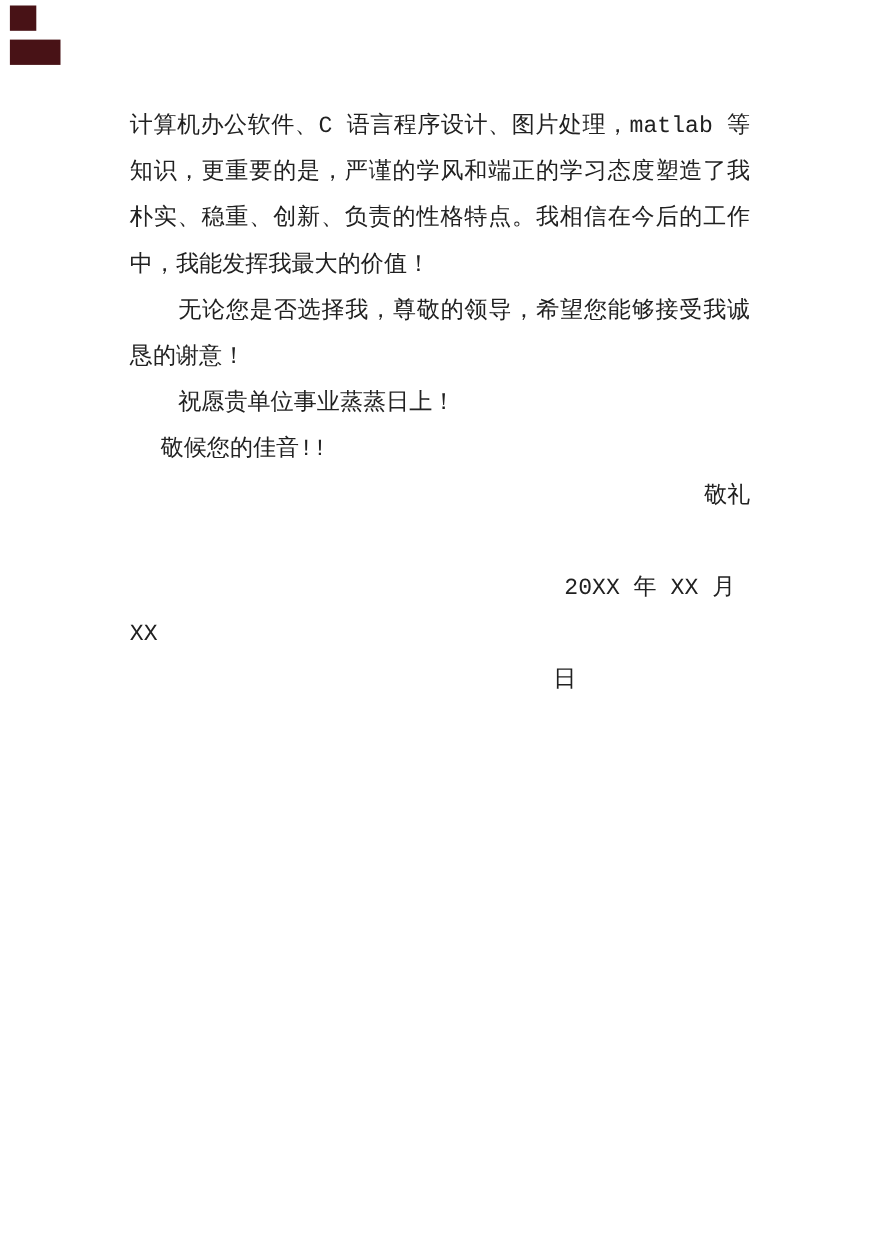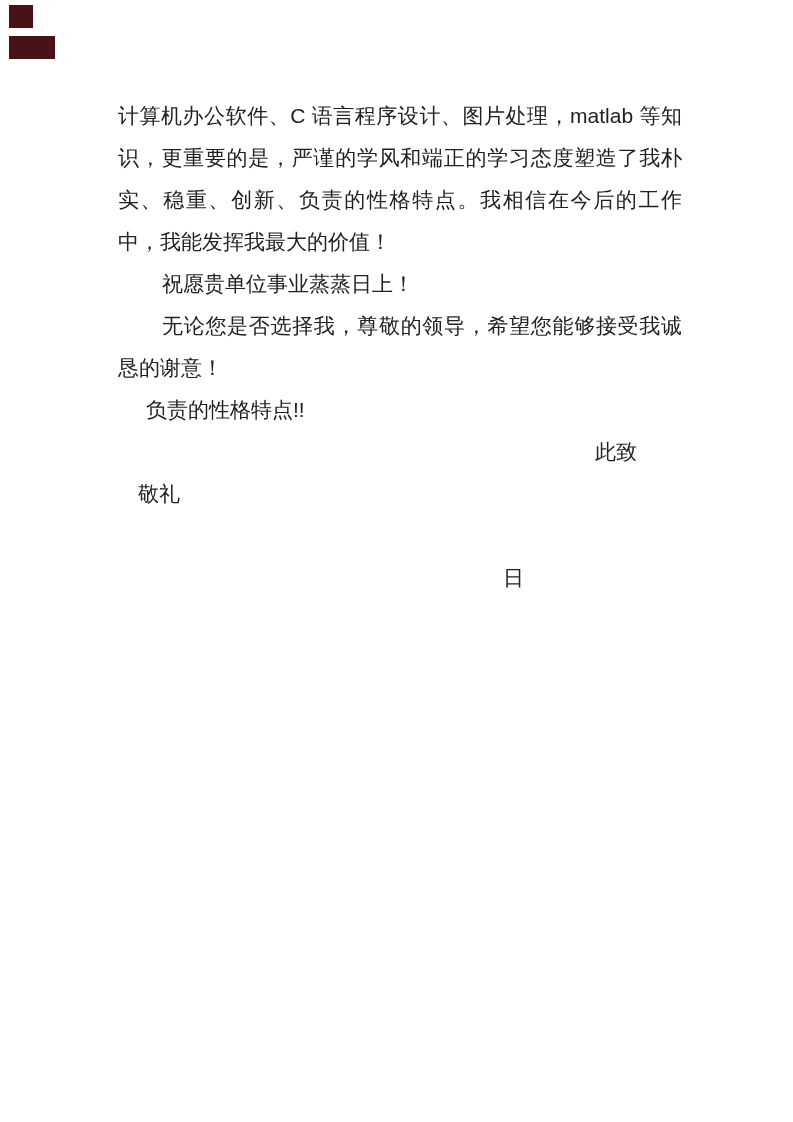--- a/index.html
+++ b/index.html
@@ -2,21 +2,21 @@
 <html><head>
 <meta charset="utf-8">
 <style>
   html, body { margin: 0; padding: 0; }
   .page {
     position: relative;
     width: 793px;
     height: 1096px;
     background: #ffffff;
     overflow: hidden;
-    font-family: Liberation Sans, sans-serif;
+    font-family: Liberation Mono, monospace;
   }
   .corner-mark {
     position: absolute;
     background: #481216;
   }
   .corner-mark.small { left: 9px;  top: 5px;  width: 24px; height: 23px; }
   .corner-mark.large { left: 9px;  top: 36px; width: 46px; height: 23px; }
   .letter-body {
     position: absolute;
     left: 118px;
@@ -28,40 +28,40 @@
     text-align: justify;
     text-justify: inter-ideograph;
   }
   .letter-body p { margin: 0; padding: 0; }
   .para-flush   { text-indent: 0; }
   .indent-1     { text-indent: 25px; }
   .indent-1b    { text-indent: 22px; }
   .indent-1c    { text-indent: 28px; }
   .indent-2     { text-indent: 44px; }
   .closing-salute  { margin-top: 42px; text-indent: 477px; text-align: left; }
-  .closing-regards { text-indent: 20px; text-align: left; }
+  .closing-regards { text-indent: 20px; text-align: right; }
   .date-block      { margin-top: 42px; text-align: left; }
   .date-line-1     { text-indent: 395px; }
   .date-line-2     { text-indent: 385px; }
 </style>
 </head>
 <body>
 
 <div class="page">
 
   <div class="corner-mark small"></div>
   <div class="corner-mark large"></div>
 
   <div class="letter-body">
     <p class="para-flush">计算机办公软件、C 语言程序设计、图片处理，matlab 等知识，更重要的是，严谨的学风和端正的学习态度塑造了我朴实、稳重、创新、负责的性格特点。我相信在今后的工作中，我能发挥我最大的价值！</p>
+    <p class="indent-2">无论您是否选择我，尊敬的领导，希望您能够接受我诚恳的谢意！</p>
     <p class="indent-2">祝愿贵单位事业蒸蒸日上！</p>
-    <p class="indent-2">无论您是否选择我，尊敬的领导，希望您能够接受我诚恳的谢意！</p>
-    <p class="indent-1c">负责的性格特点!!</p>
+    <p class="indent-1c">敬候您的佳音!!</p>
 
-    <p class="closing-salute">此致</p>
     <p class="closing-regards">敬礼</p>
 
     <div class="date-block">
+      <p class="date-line-1">20XX 年 XX 月 XX</p>
       <p class="date-line-2">日</p>
     </div>
   </div>
 
 </div>
 
 </body></html>

